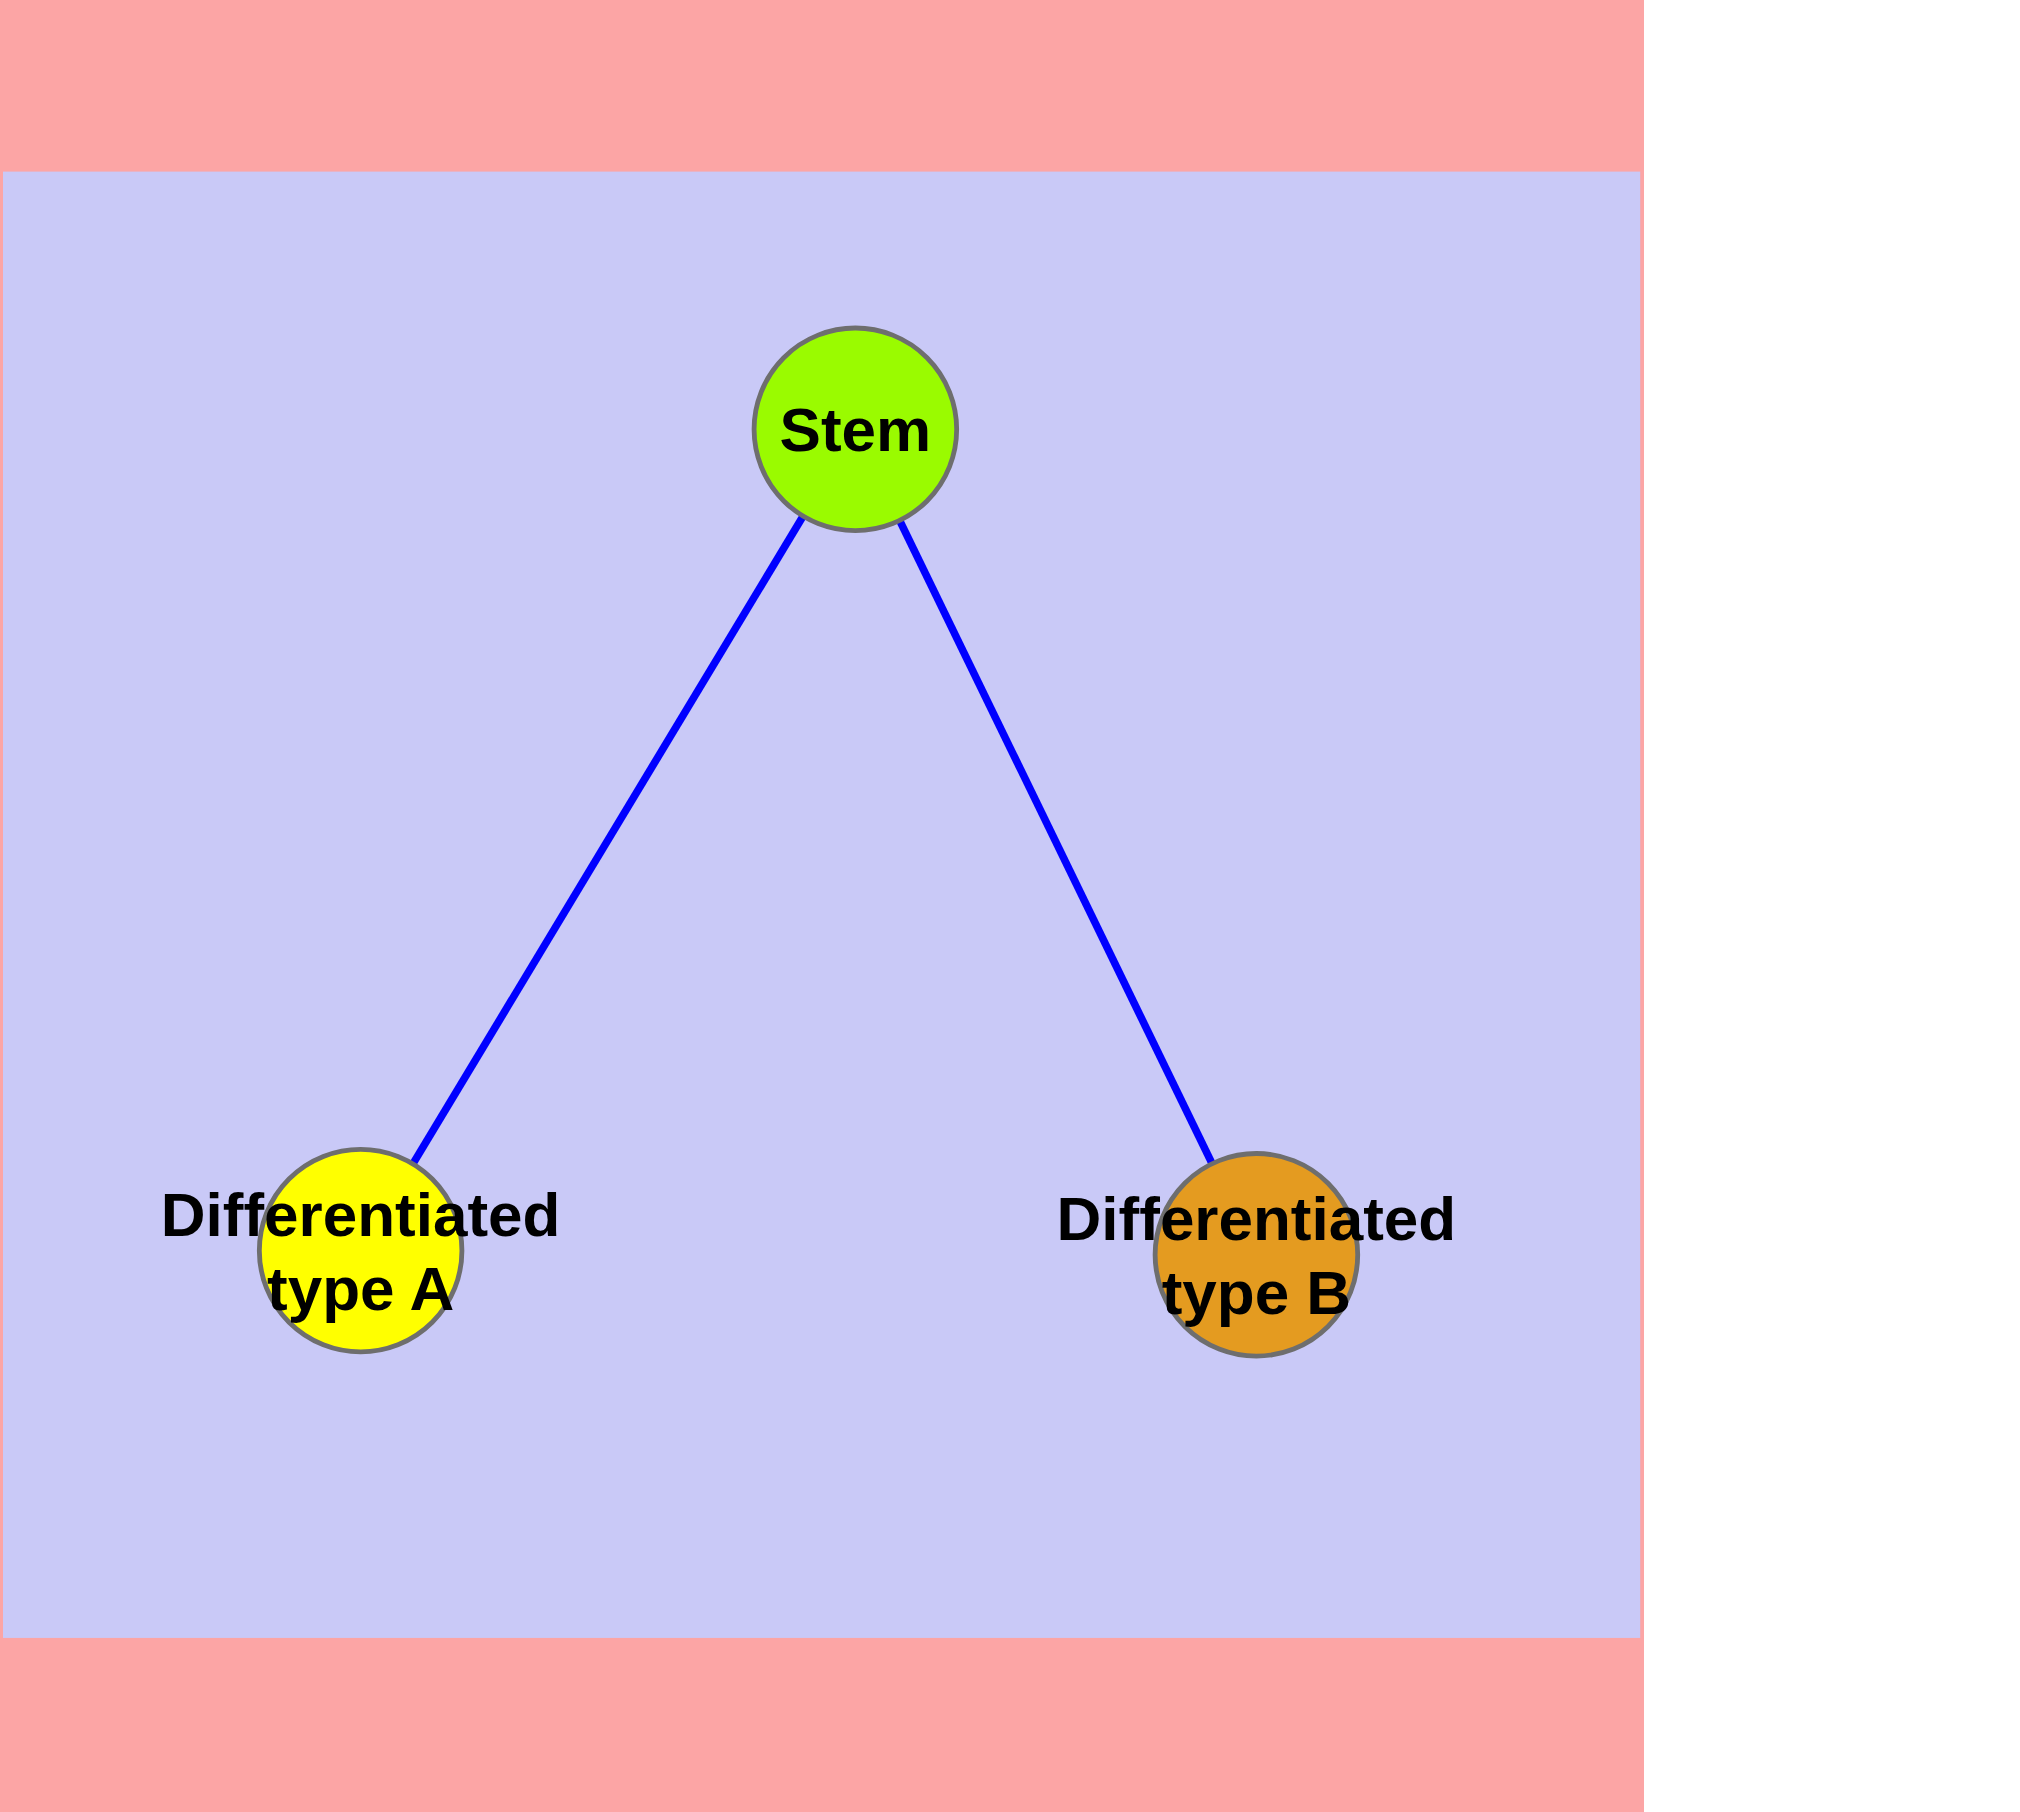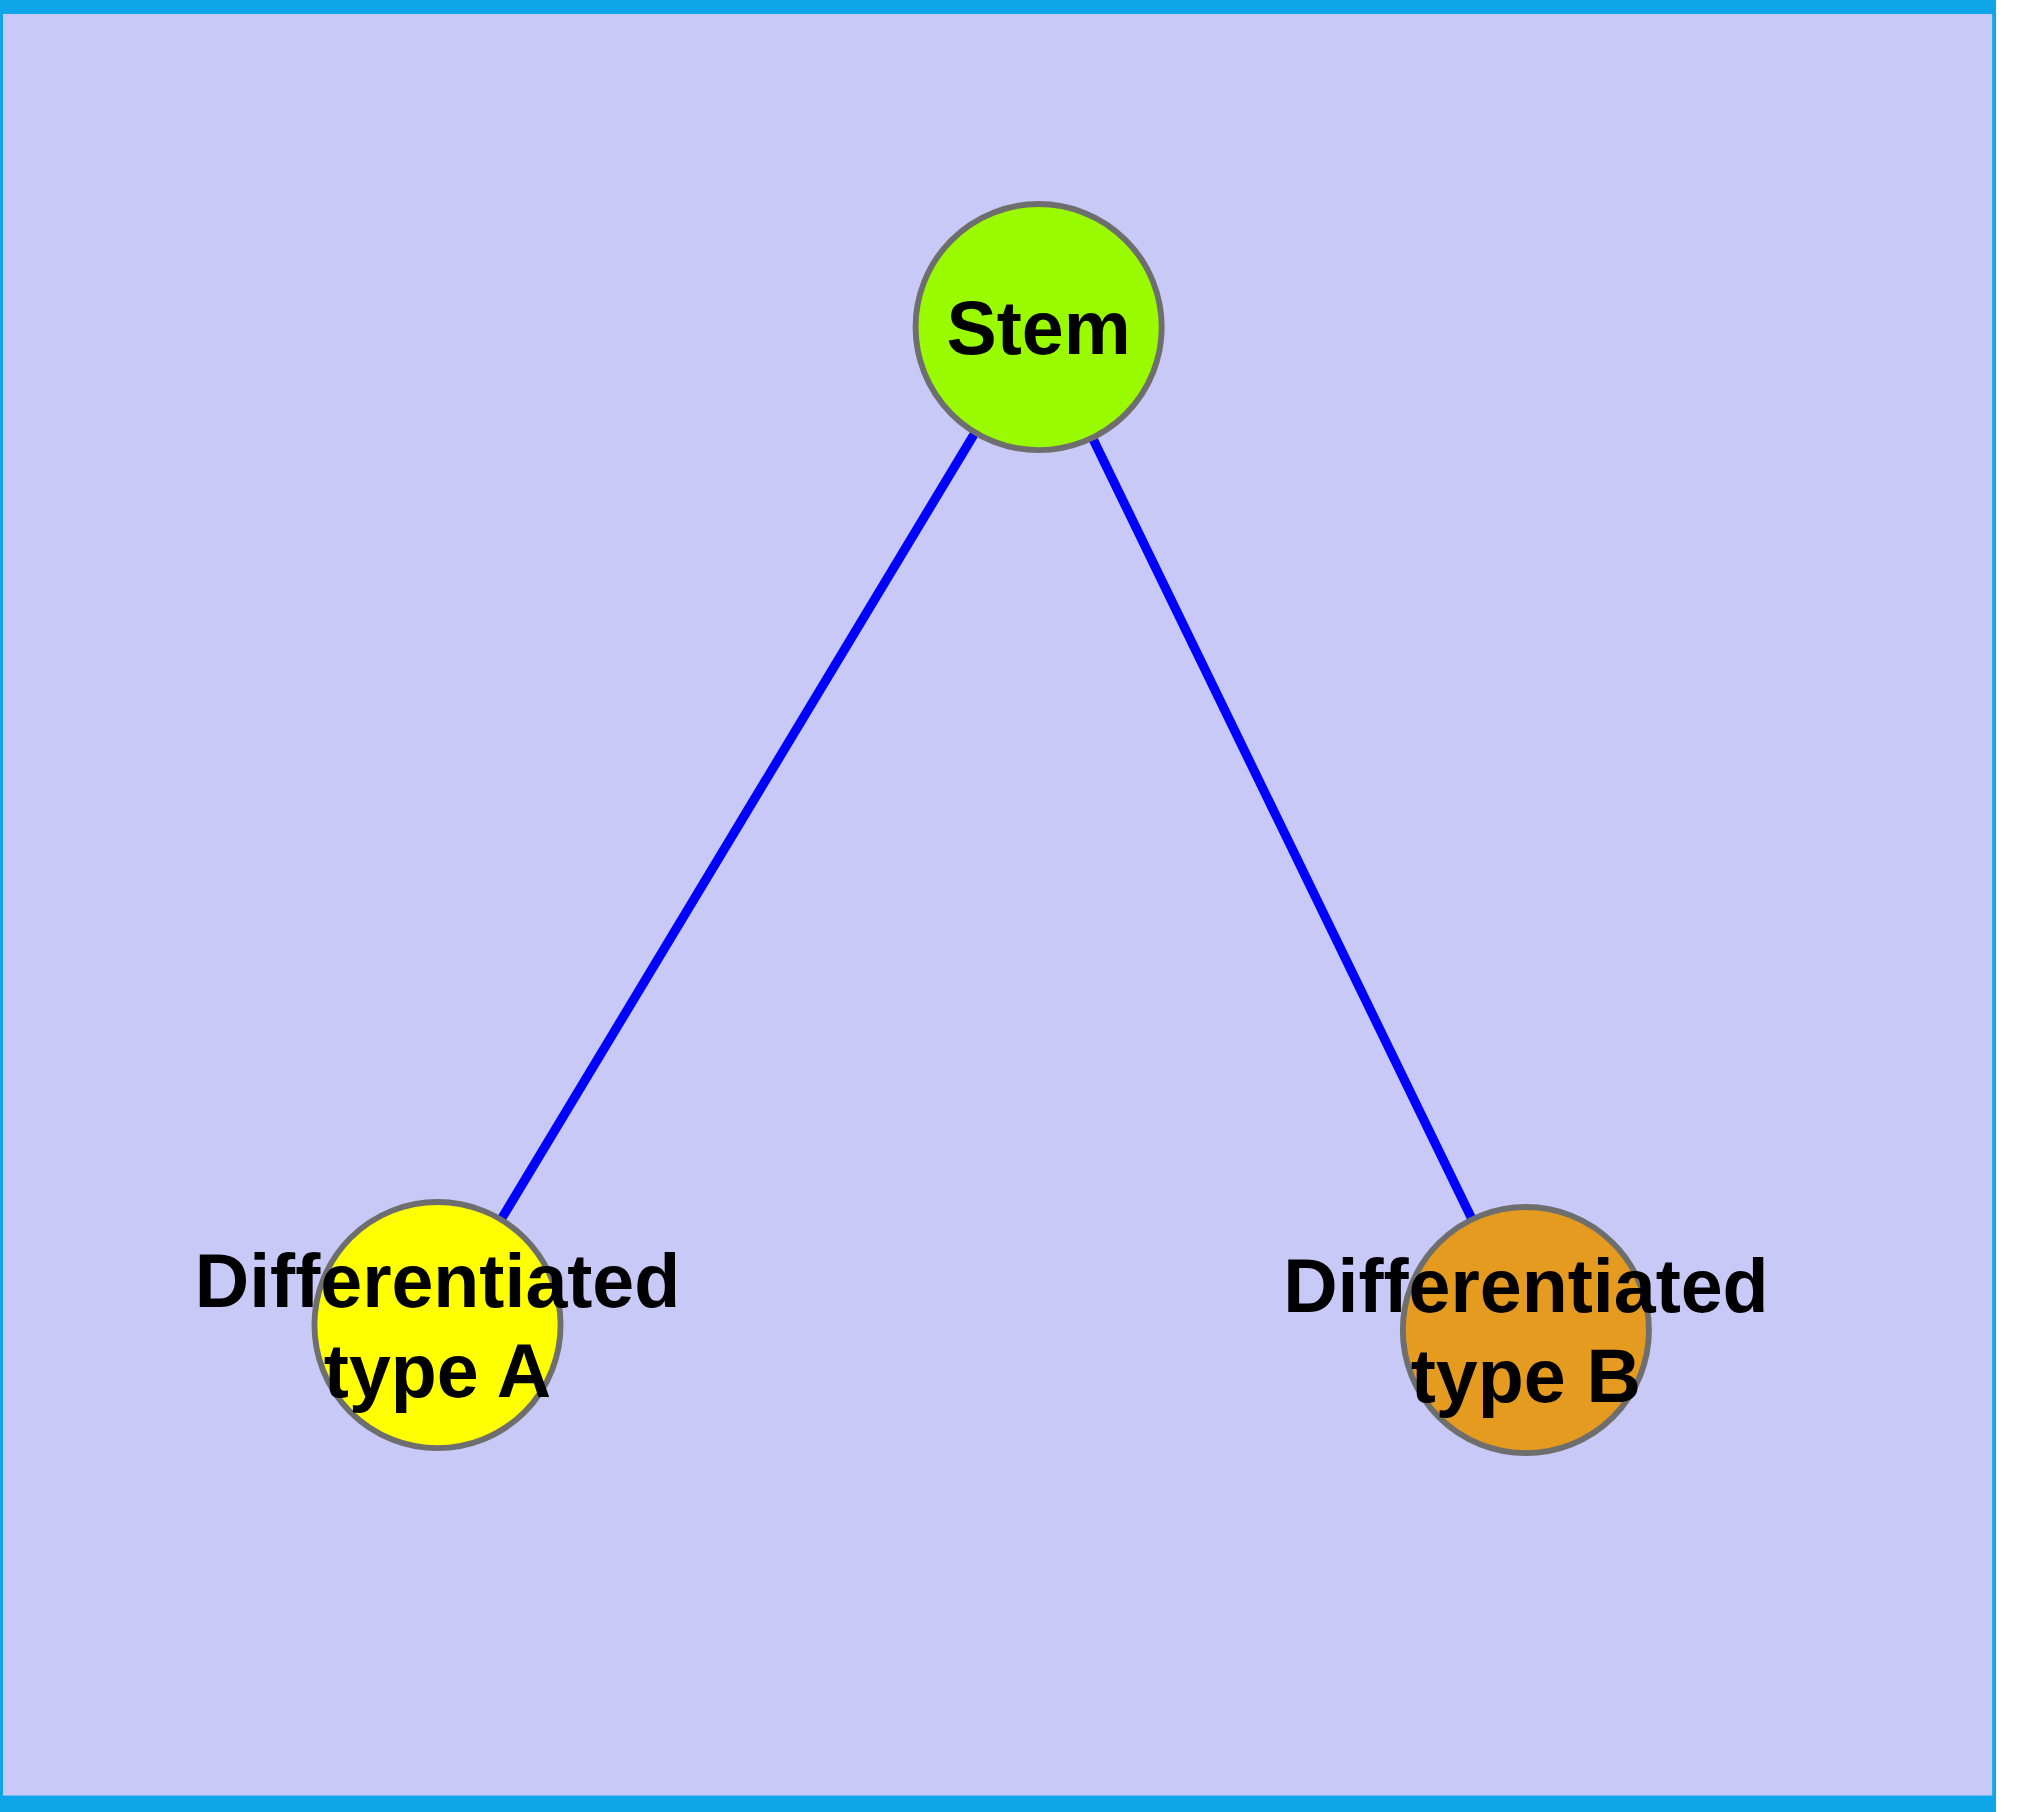--- a/index.html
+++ b/index.html
@@ -5,23 +5,23 @@
   html, body {
     margin: 0;
     padding: 0;
     width: 100%;
     height: 100%;
     background: #ffffff;
     font-family: "Liberation Sans", sans-serif;
   }
   .page {
     position: relative;
-    width: 1996px;
+    width: 1644px;
     height: 1812px;
-    background: #0ea5e9;
+    background: #fca5a5;
     box-sizing: border-box;
     padding: 3.4px 3.4px 5.1px 3.4px;
   }
   .canvas {
     position: relative;
     width: 100%;
     height: 100%;
   }
   svg {
     display: block;

